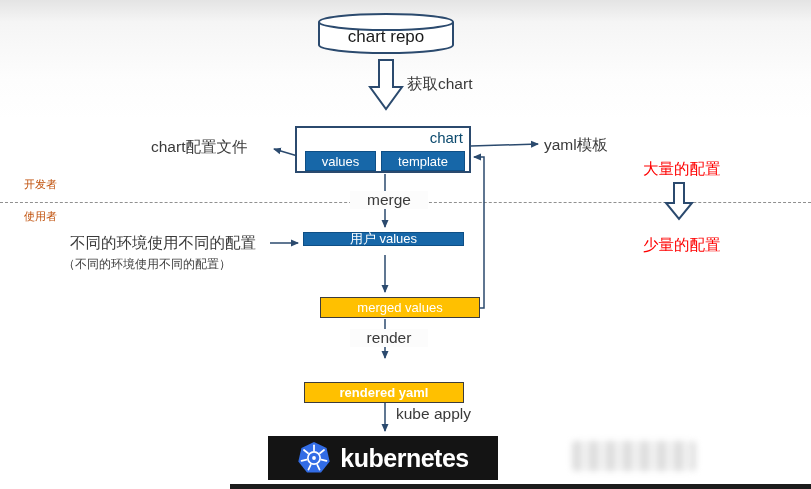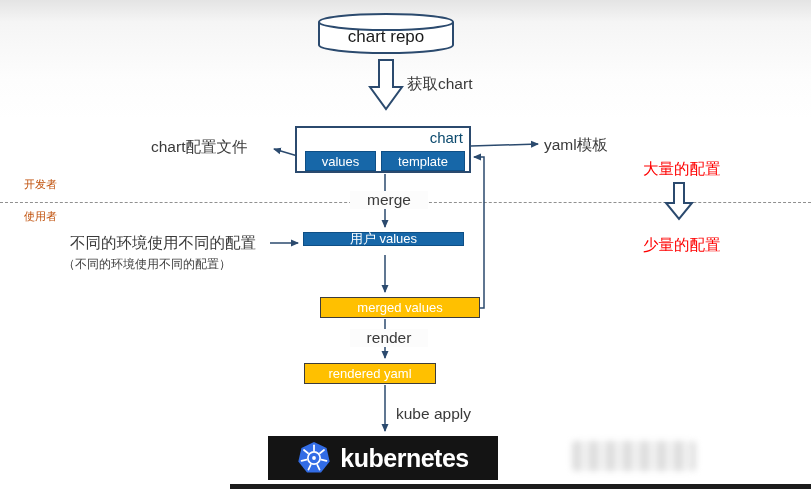--- a/index.html
+++ b/index.html
@@ -100,21 +100,21 @@
   <div class="lbl onLine" style="left:350px;top:191px;width:70px;">merge</div>
 
   <div class="bluebox" style="left:303px;top:232px;width:161px;height:14px;">用户 values</div>
   <div class="lbl" style="left:70px;top:233px;">不同的环境使用不同的配置</div>
   <div class="note" style="left:63px;top:256px;">（不同的环境使用不同的配置）</div>
 
   <div class="amberbox" style="left:304px;top:297px;width:160px;height:21px;margin-left:16px;">merged values</div>
 
   <div class="lbl onLine" style="left:350px;top:329px;width:70px;">render</div>
 
-  <div class="amberbox" style="left:304px;top:363px;width:132px;height:21px;">rendered yaml</div>
+  <div class="amberbox" style="left:304px;top:382px;width:160px;height:21px;font-weight:bold;">rendered yaml</div>
 
   <div class="lbl" style="left:396px;top:405px;">kube apply</div>
 
   <div class="k8sbox">
     <svg width="34" height="34" viewBox="0 0 36 36">
       <polygon points="18,1 31.3,7.4 34.6,21.8 25.4,33.3 10.6,33.3 1.4,21.8 4.7,7.4" fill="#326ce5"></polygon>
       <circle cx="18" cy="18" r="6.5" fill="none" stroke="#ffffff" stroke-width="1.8"></circle>
       <circle cx="18" cy="18" r="2" fill="#ffffff"></circle>
       <g stroke="#ffffff" stroke-width="1.8" stroke-linecap="round">
         <line x1="18" y1="10" x2="18" y2="4.5"></line>

